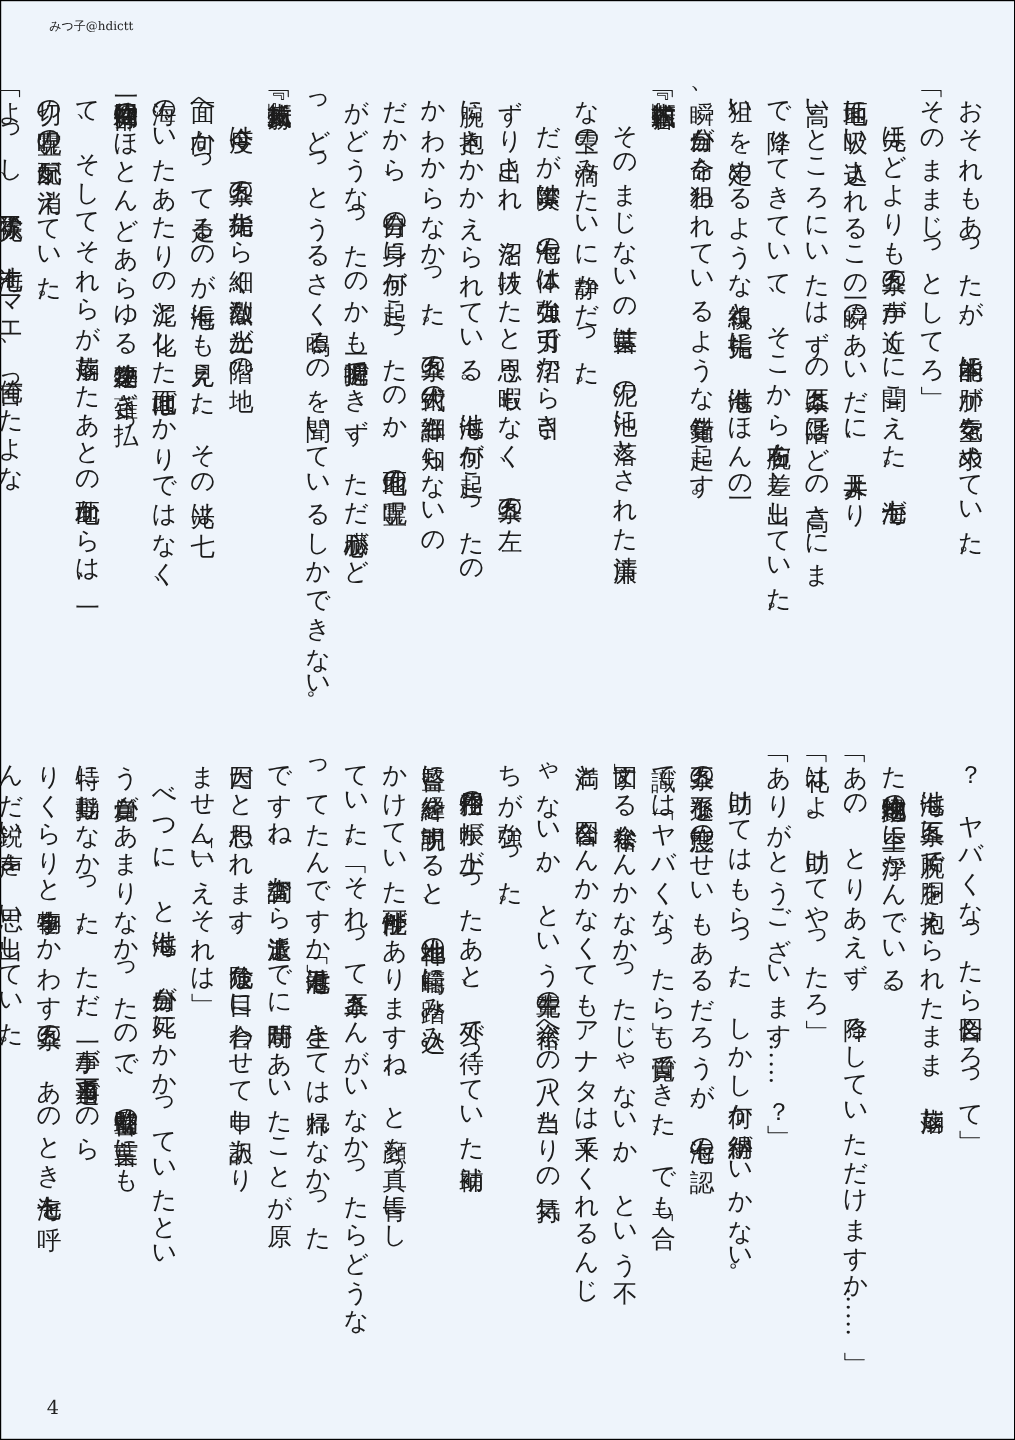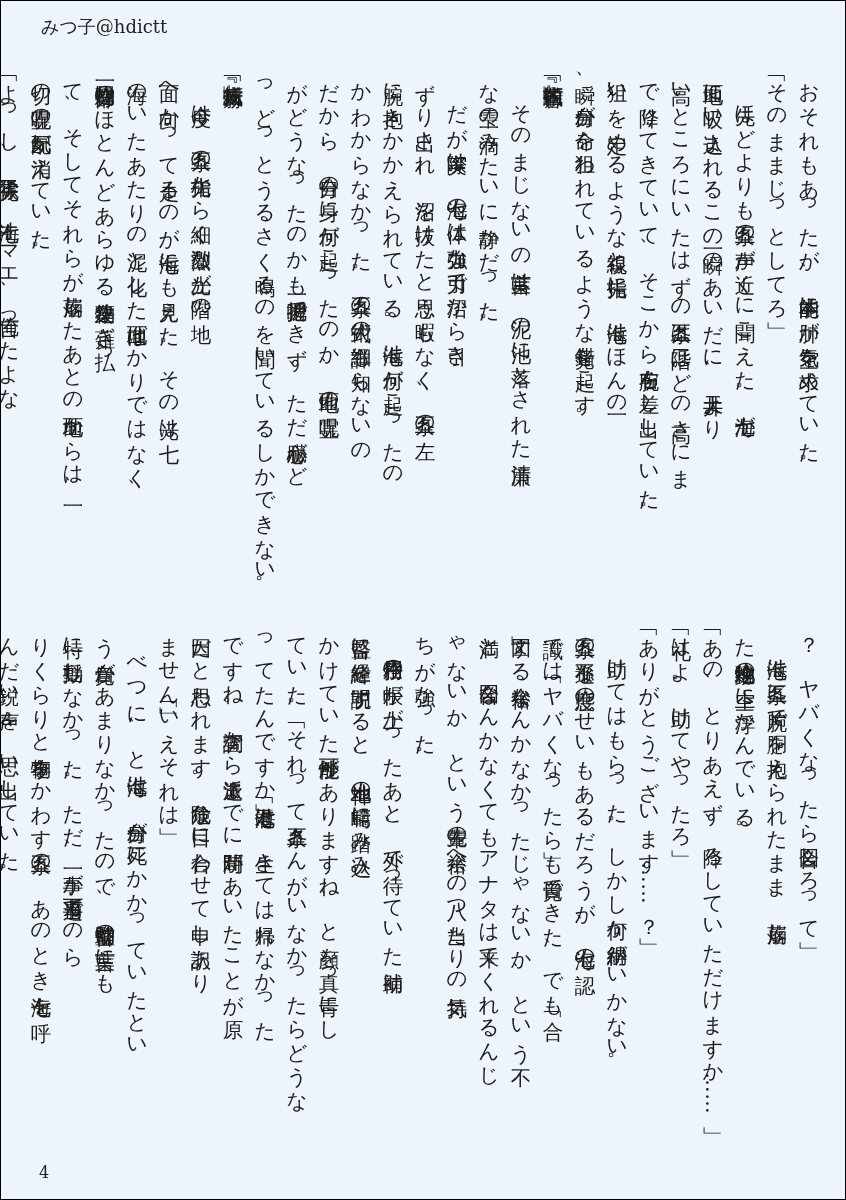--- a/index.html
+++ b/index.html
@@ -1,18 +1,18 @@
 <!DOCTYPE html>
 <html><head>
 <meta charset="utf-8">
 <style>
   html, body { margin:0; padding:0; }
   body { width:846px; height:1200px; background:#eef4fb; position:relative; overflow:hidden; }
   .frame { position:absolute; left:0; top:0; width:844px; height:1198px; border:1px solid #000; background:#eef4fb; }
-  .header { position:absolute; left:40px; top:14px; font-family:"DejaVu Serif", serif; font-size:18px; color:#222; }
+  .header { position:absolute; left:40px; top:14px; font-family:"DejaVu Serif", serif; font-size:10px; color:#222; }
   .page-num { position:absolute; left:38px; top:1162px; font-family:"DejaVu Serif", serif; font-size:16px; color:#222; }
   .block { position:absolute; writing-mode:vertical-rl; font-family:"DejaVu Serif", serif;
            font-size:20.5px; line-height:32px; letter-spacing:0.5px; color:#1c1c1c; white-space:pre; }
   .top { right:20px; top:68px; height:530px; width:790px; }
   .bottom { right:20px; top:622px; height:530px; width:790px; }
   .col { display:block; }
 </style>
 </head>
 <body>
 

